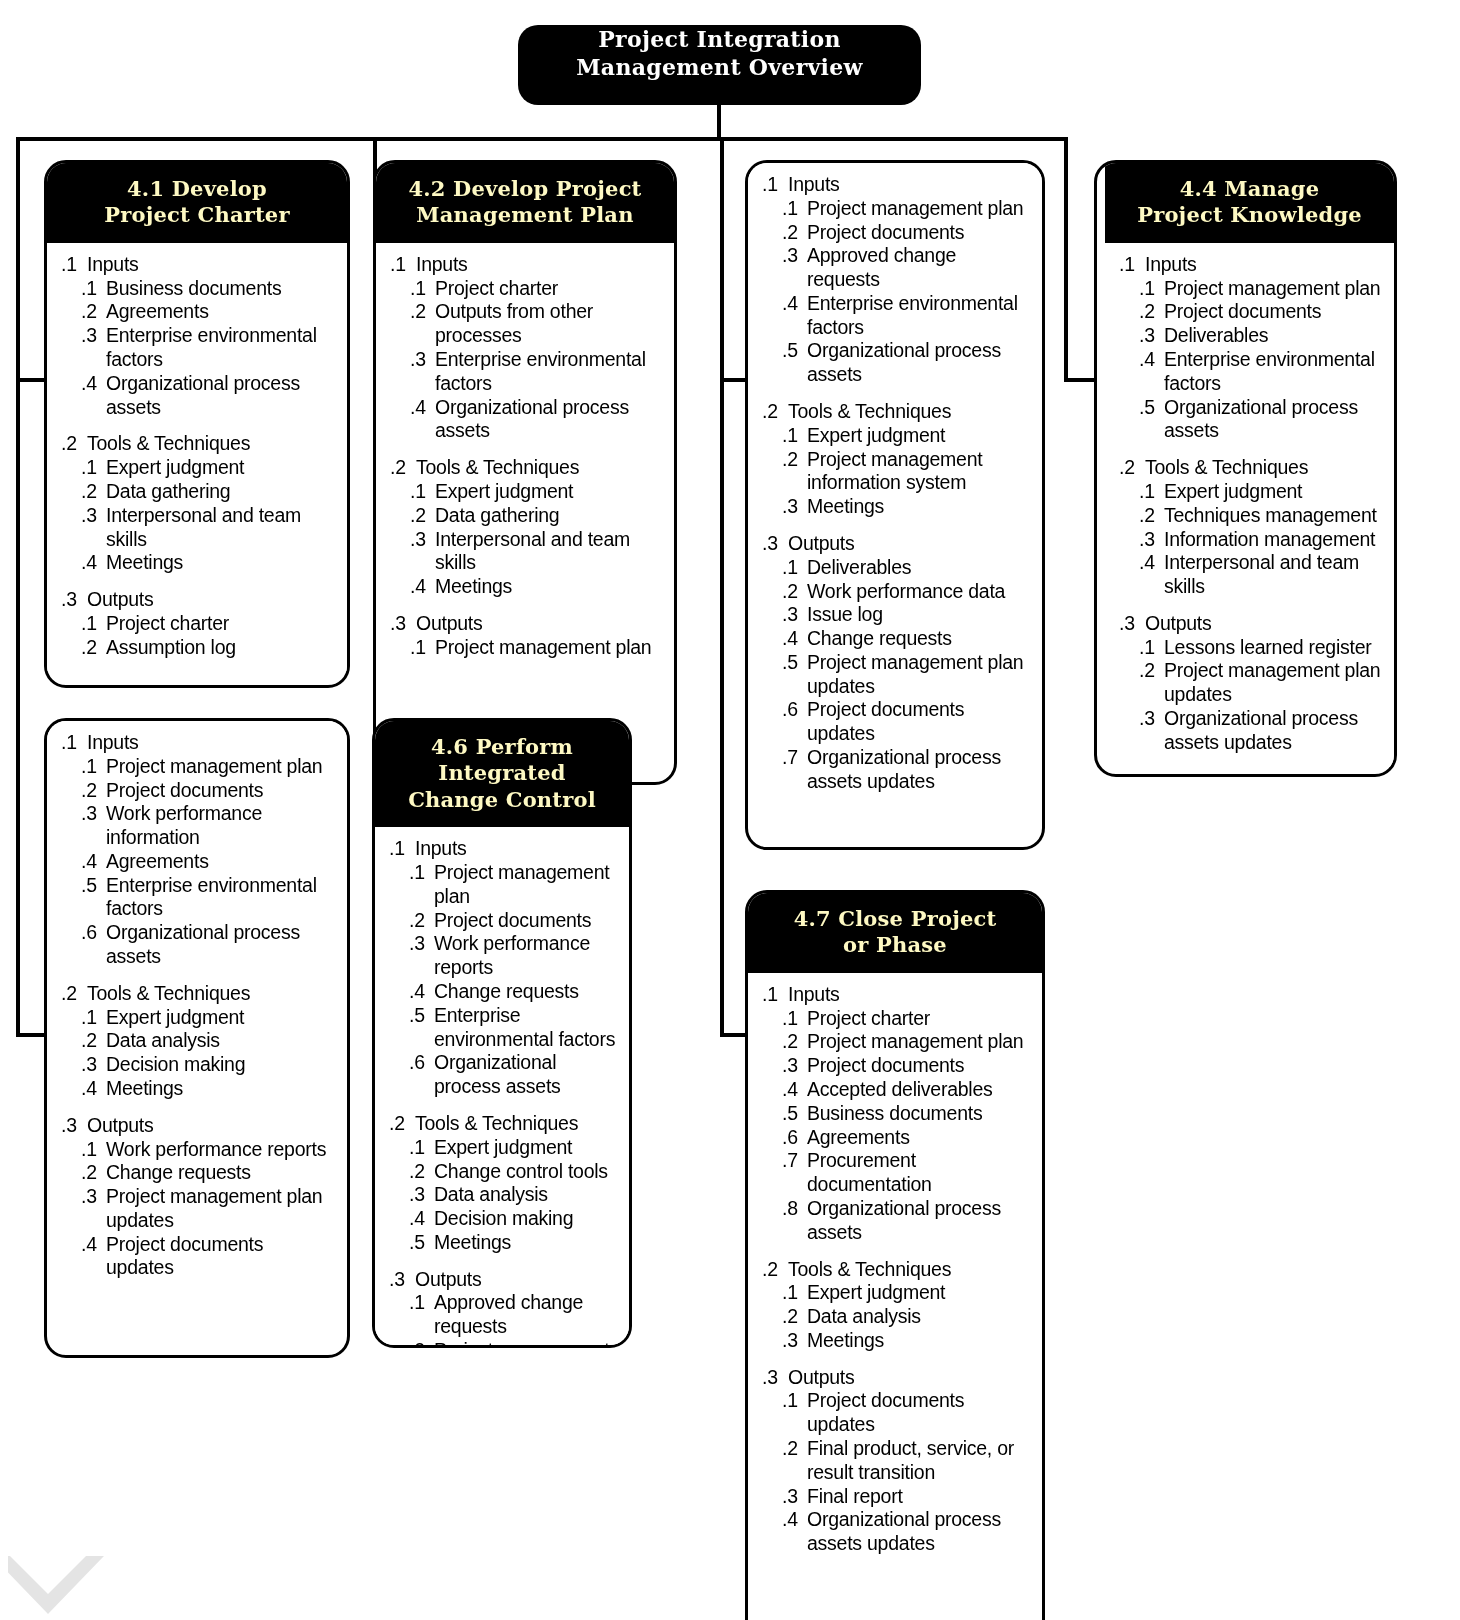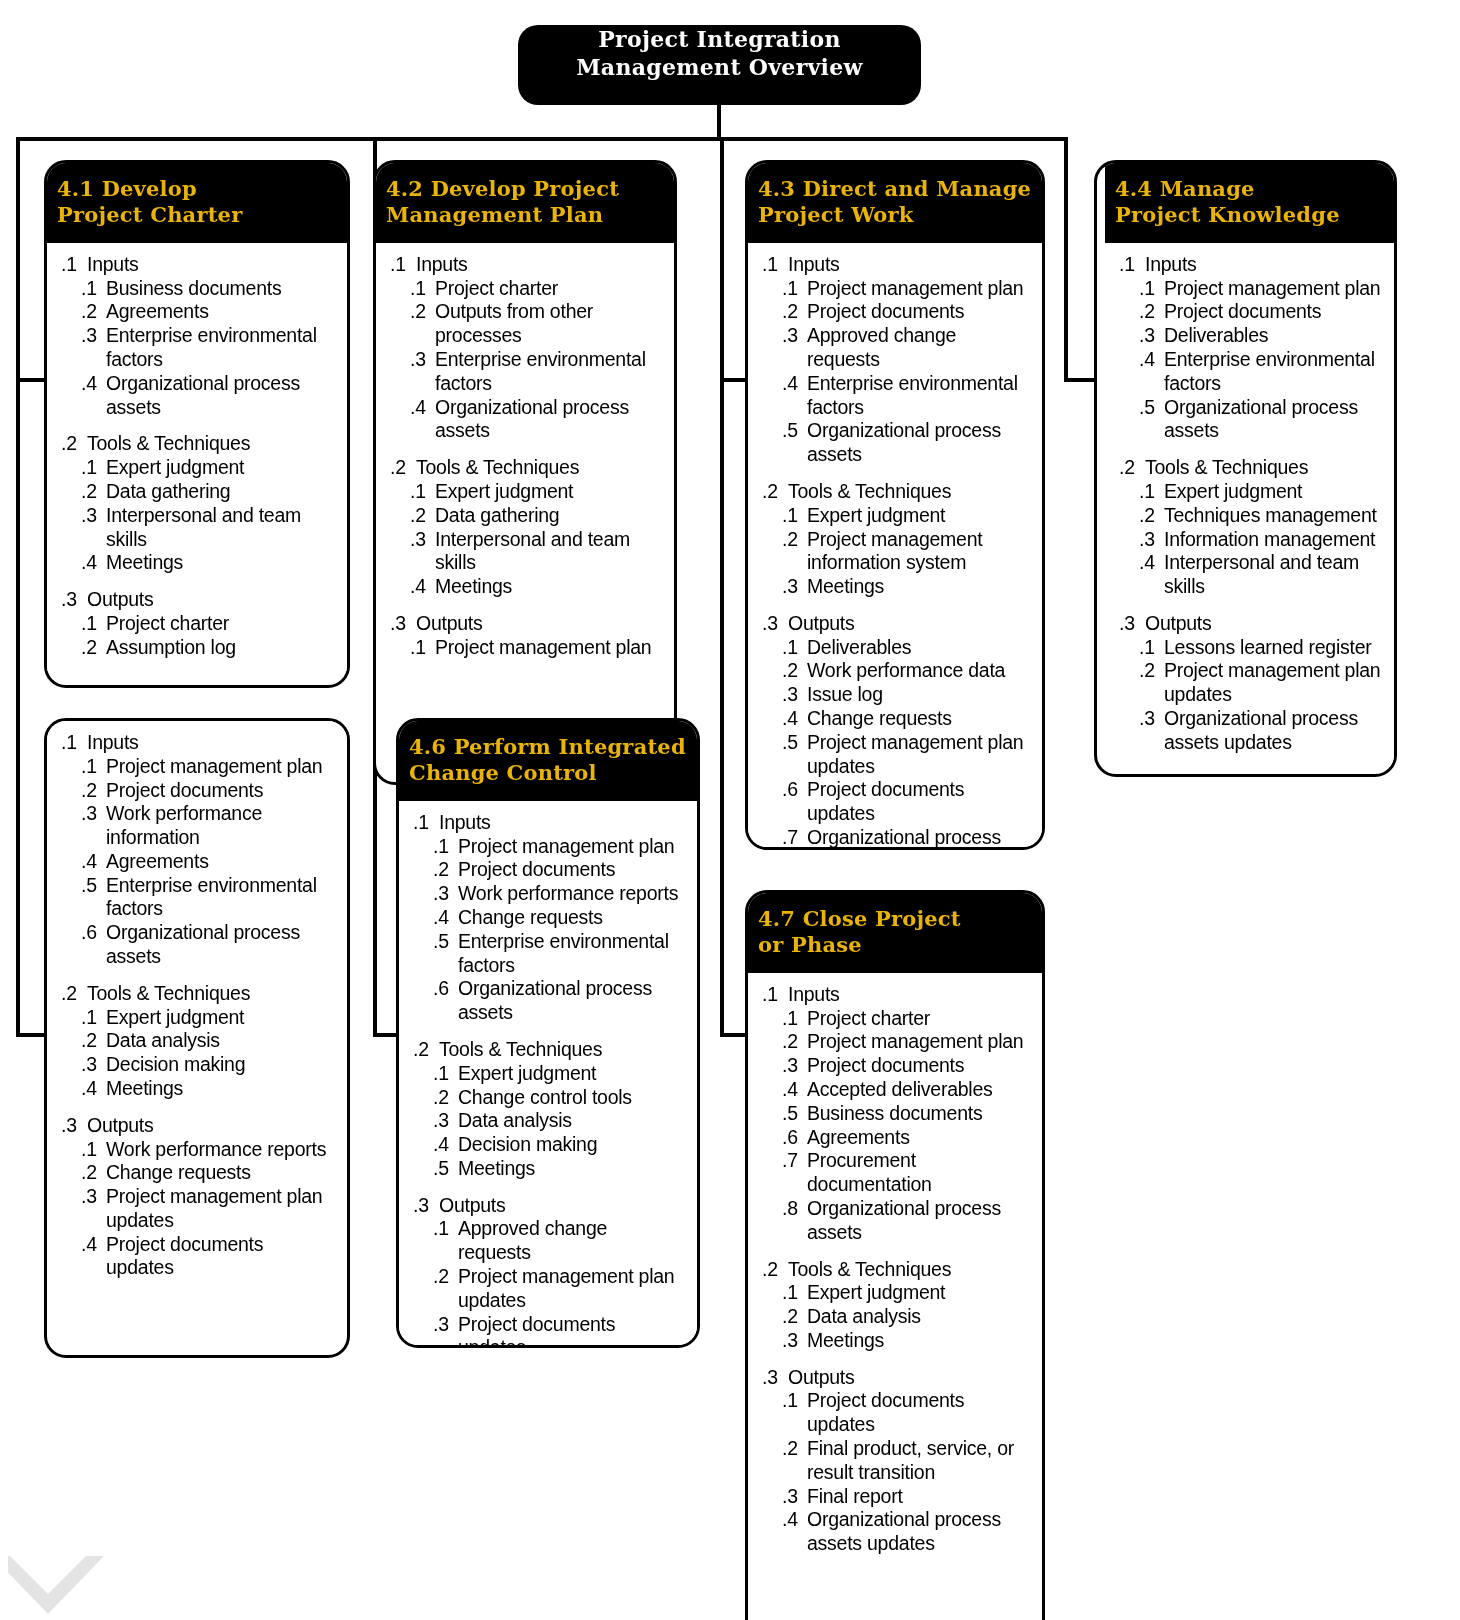--- a/index.html
+++ b/index.html
@@ -34,21 +34,22 @@
     position: absolute;
     background: #ffffff;
     border: 3px solid #000000;
     border-radius: 22px;
     z-index: 3;
     overflow: hidden;
   }
 
   .pbox-header {
     background: #000000;
-    color: #eab308;
+    color: #fef9c3;
+    text-align: center;
     font-family: "DejaVu Serif", "Liberation Serif", serif;
     font-weight: bold;
     font-size: 21px;
     line-height: 1.26;
     letter-spacing: 0.2px;
     padding: 13px 10px 14px 10px;
   }
 
   .pbox-body {
     padding: 10px 12px 12px 14px;
@@ -291,24 +292,20 @@
           </div>
           <div class="item">
             <span class="num">.1</span>
             <span class="txt">Project management plan</span>
           </div>
         </div>
       </div>
     </div>
 
   <div class="pbox" id="box-4-3" style="left:745px; top:160px; width:300px; height:690px;">
-      <div class="pbox-header">
-        <div>4.3 Direct and Manage</div>
-        <div>Project Work</div>
-      </div>
       <div class="pbox-body">
         <div class="sec">
           <div class="sec-head">
             <span class="num">.1</span>
             <span class="lbl">Inputs</span>
           </div>
           <div class="item">
             <span class="num">.1</span>
             <span class="txt">Project management plan</span>
           </div>
@@ -531,21 +528,21 @@
             <span class="txt">Project management plan updates</span>
           </div>
           <div class="item">
             <span class="num">.4</span>
             <span class="txt">Project documents updates</span>
           </div>
         </div>
       </div>
     </div>
 
-  <div class="pbox" id="box-4-6" style="left:396px; top:718px; width:304px; height:630px;">
+  <div class="pbox" id="box-4-6" style="left:372px; top:718px; width:260px; height:630px;">
       <div class="pbox-header">
         <div>4.6 Perform Integrated</div>
         <div>Change Control</div>
       </div>
       <div class="pbox-body">
         <div class="sec">
           <div class="sec-head">
             <span class="num">.1</span>
             <span class="lbl">Inputs</span>
           </div>

